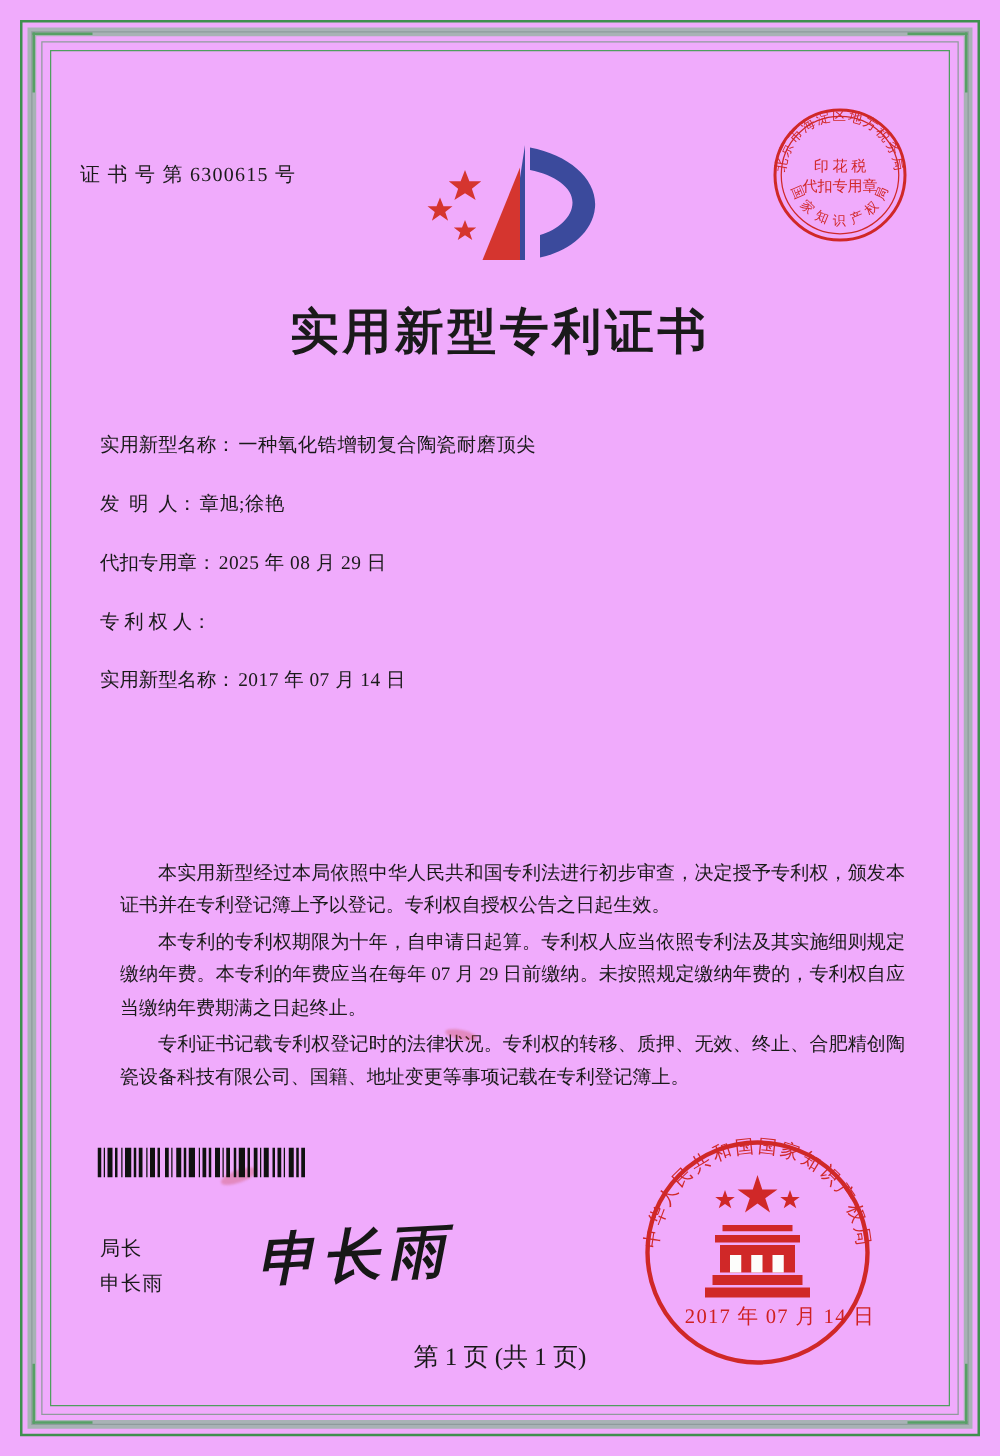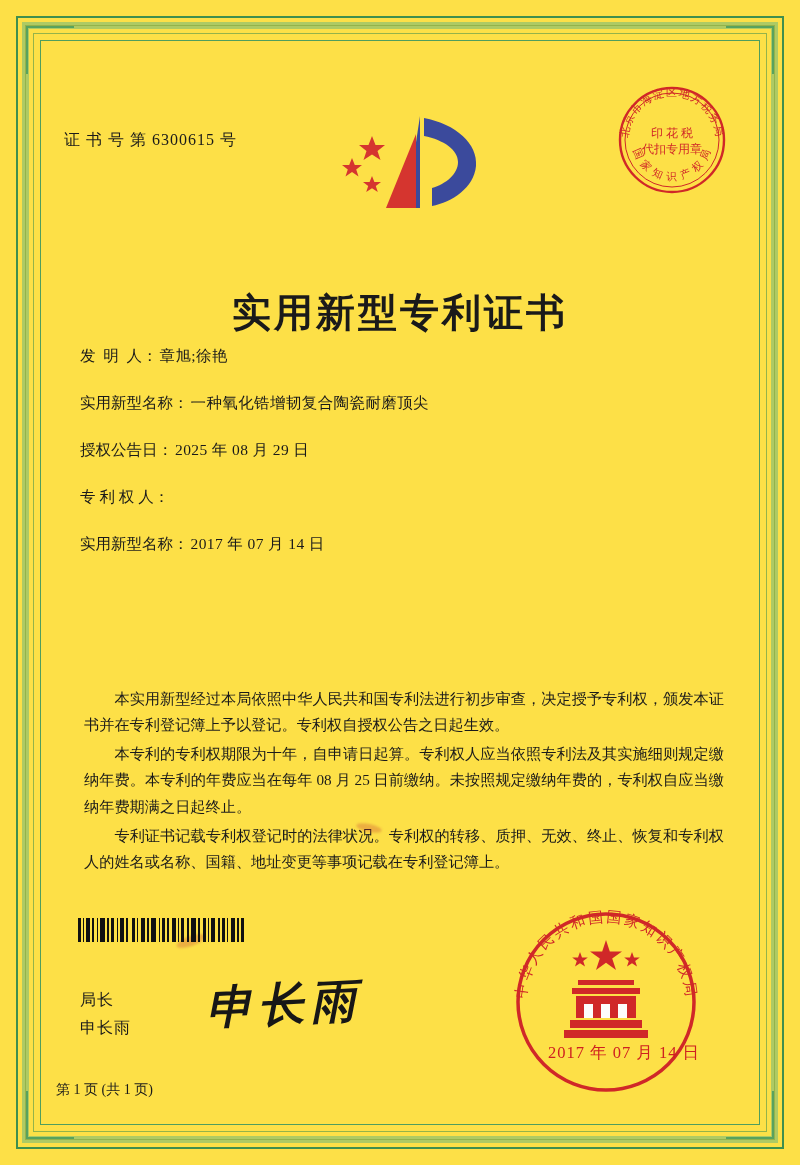--- a/index.html
+++ b/index.html
@@ -13,21 +13,21 @@
     font-family: "Liberation Serif", serif;
     color: #1a1a1a;
     position: relative;
     overflow: hidden;
   }
 
   
   .page {
     position: absolute;
     inset: 0;
-    background: #fde047;
+    background: #f0abfc;
   }
   .border-outer {
     position: absolute;
     left: 16px;
     top: 16px;
     right: 16px;
     bottom: 16px;
     border: 2px solid #3f8f4e;
     box-sizing: border-box;
   }
@@ -111,21 +111,20 @@
   .title {
     position: absolute;
     left: 0;
     right: 0;
     top: 182px;
     text-align: center;
     font-size: 39px;
     font-weight: bold;
     letter-spacing: 3px;
     font-family: "Liberation Serif", "DejaVu Serif", serif;
-    margin-top: 48px;
   }
 
   
   .fields {
     position: absolute;
     left: 24px;
     right: 24px;
     top: 290px;
   }
   .field {
@@ -147,21 +146,21 @@
   .body-text {
     position: absolute;
     left: 24px;
     right: 20px;
     top: 630px;
     font-size: 15.2px;
     line-height: 1.72;
     text-align: justify;
   }
   .body-text p {
-    margin: 0 0 3px 4px;
+    margin: 0 0 3px 16px;
     text-indent: 2em;
   }
 
   
   .barcode {
     position: absolute;
     left: 22px;
     top: 862px;
     width: 212px;
     height: 24px;
@@ -213,21 +212,22 @@
     color: #cf2020;
     letter-spacing: 1px;
   }
 
   
   .footer {
     position: absolute;
     left: 0;
     right: 0;
     bottom: 10px;
-    font-size: 14px;
+    text-align: center;
+    font-size: 20px;
   }
 
   
   .stain {
     position: absolute;
     background: rgba(196, 60, 50, .30);
     border-radius: 50%;
     filter: blur(1px);
   }
 </style>
@@ -275,44 +275,44 @@
         </text>
         <text x="60" y="57" fill="#d02828" font-size="12" text-anchor="middle" font-family="Liberation Serif, serif">印 花 税</text>
         <text x="60" y="73" fill="#d02828" font-size="12" text-anchor="middle" font-family="Liberation Serif, serif">代扣专用章</text>
       </svg>
     </div>
 
     <div class="title">实用新型专利证书</div>
 
     <div class="fields">
       <div class="field">
+        <span class="label">实用新型名称：</span>
+        <span class="value">一种氧化锆增韧复合陶瓷耐磨顶尖</span>
+      </div>
+      <div class="field">
         <span class="label">发  明  人：</span>
         <span class="value">章旭;徐艳</span>
       </div>
       <div class="field">
-        <span class="label">实用新型名称：</span>
-        <span class="value">一种氧化锆增韧复合陶瓷耐磨顶尖</span>
-      </div>
-      <div class="field">
-        <span class="label">授权公告日：</span>
+        <span class="label">代扣专用章：</span>
         <span class="value">2025 年 08 月 29 日</span>
       </div>
       <div class="field">
         <span class="label">专 利 权 人：</span>
       </div>
       <div class="field">
         <span class="label">实用新型名称：</span>
         <span class="value">2017 年 07 月 14 日</span>
       </div>
     </div>
 
     <div class="body-text">
       <p>本实用新型经过本局依照中华人民共和国专利法进行初步审查，决定授予专利权，颁发本证书并在专利登记簿上予以登记。专利权自授权公告之日起生效。</p>
-      <p>本专利的专利权期限为十年，自申请日起算。专利权人应当依照专利法及其实施细则规定缴纳年费。本专利的年费应当在每年 08 月 25 日前缴纳。未按照规定缴纳年费的，专利权自应当缴纳年费期满之日起终止。</p>
-      <p>专利证书记载专利权登记时的法律状况。专利权的转移、质押、无效、终止、恢复和专利权人的姓名或名称、国籍、地址变更等事项记载在专利登记簿上。</p>
+      <p>本专利的专利权期限为十年，自申请日起算。专利权人应当依照专利法及其实施细则规定缴纳年费。本专利的年费应当在每年 07 月 29 日前缴纳。未按照规定缴纳年费的，专利权自应当缴纳年费期满之日起终止。</p>
+      <p>专利证书记载专利权登记时的法律状况。专利权的转移、质押、无效、终止、合肥精创陶瓷设备科技有限公司、国籍、地址变更等事项记载在专利登记簿上。</p>
     </div>
 
     <div class="stain" style="left:120px; top:880px; width:30px; height:10px; transform:rotate(-20deg);"></div>
     <div class="stain" style="left:300px; top:768px; width:26px; height:8px; transform:rotate(12deg);"></div>
 
     <div class="barcode">
       <i style="width:3px"></i>
         <i style="width:2px;background:transparent"></i>
       <i style="width:1px"></i>
         <i style="width:2px;background:transparent"></i>

